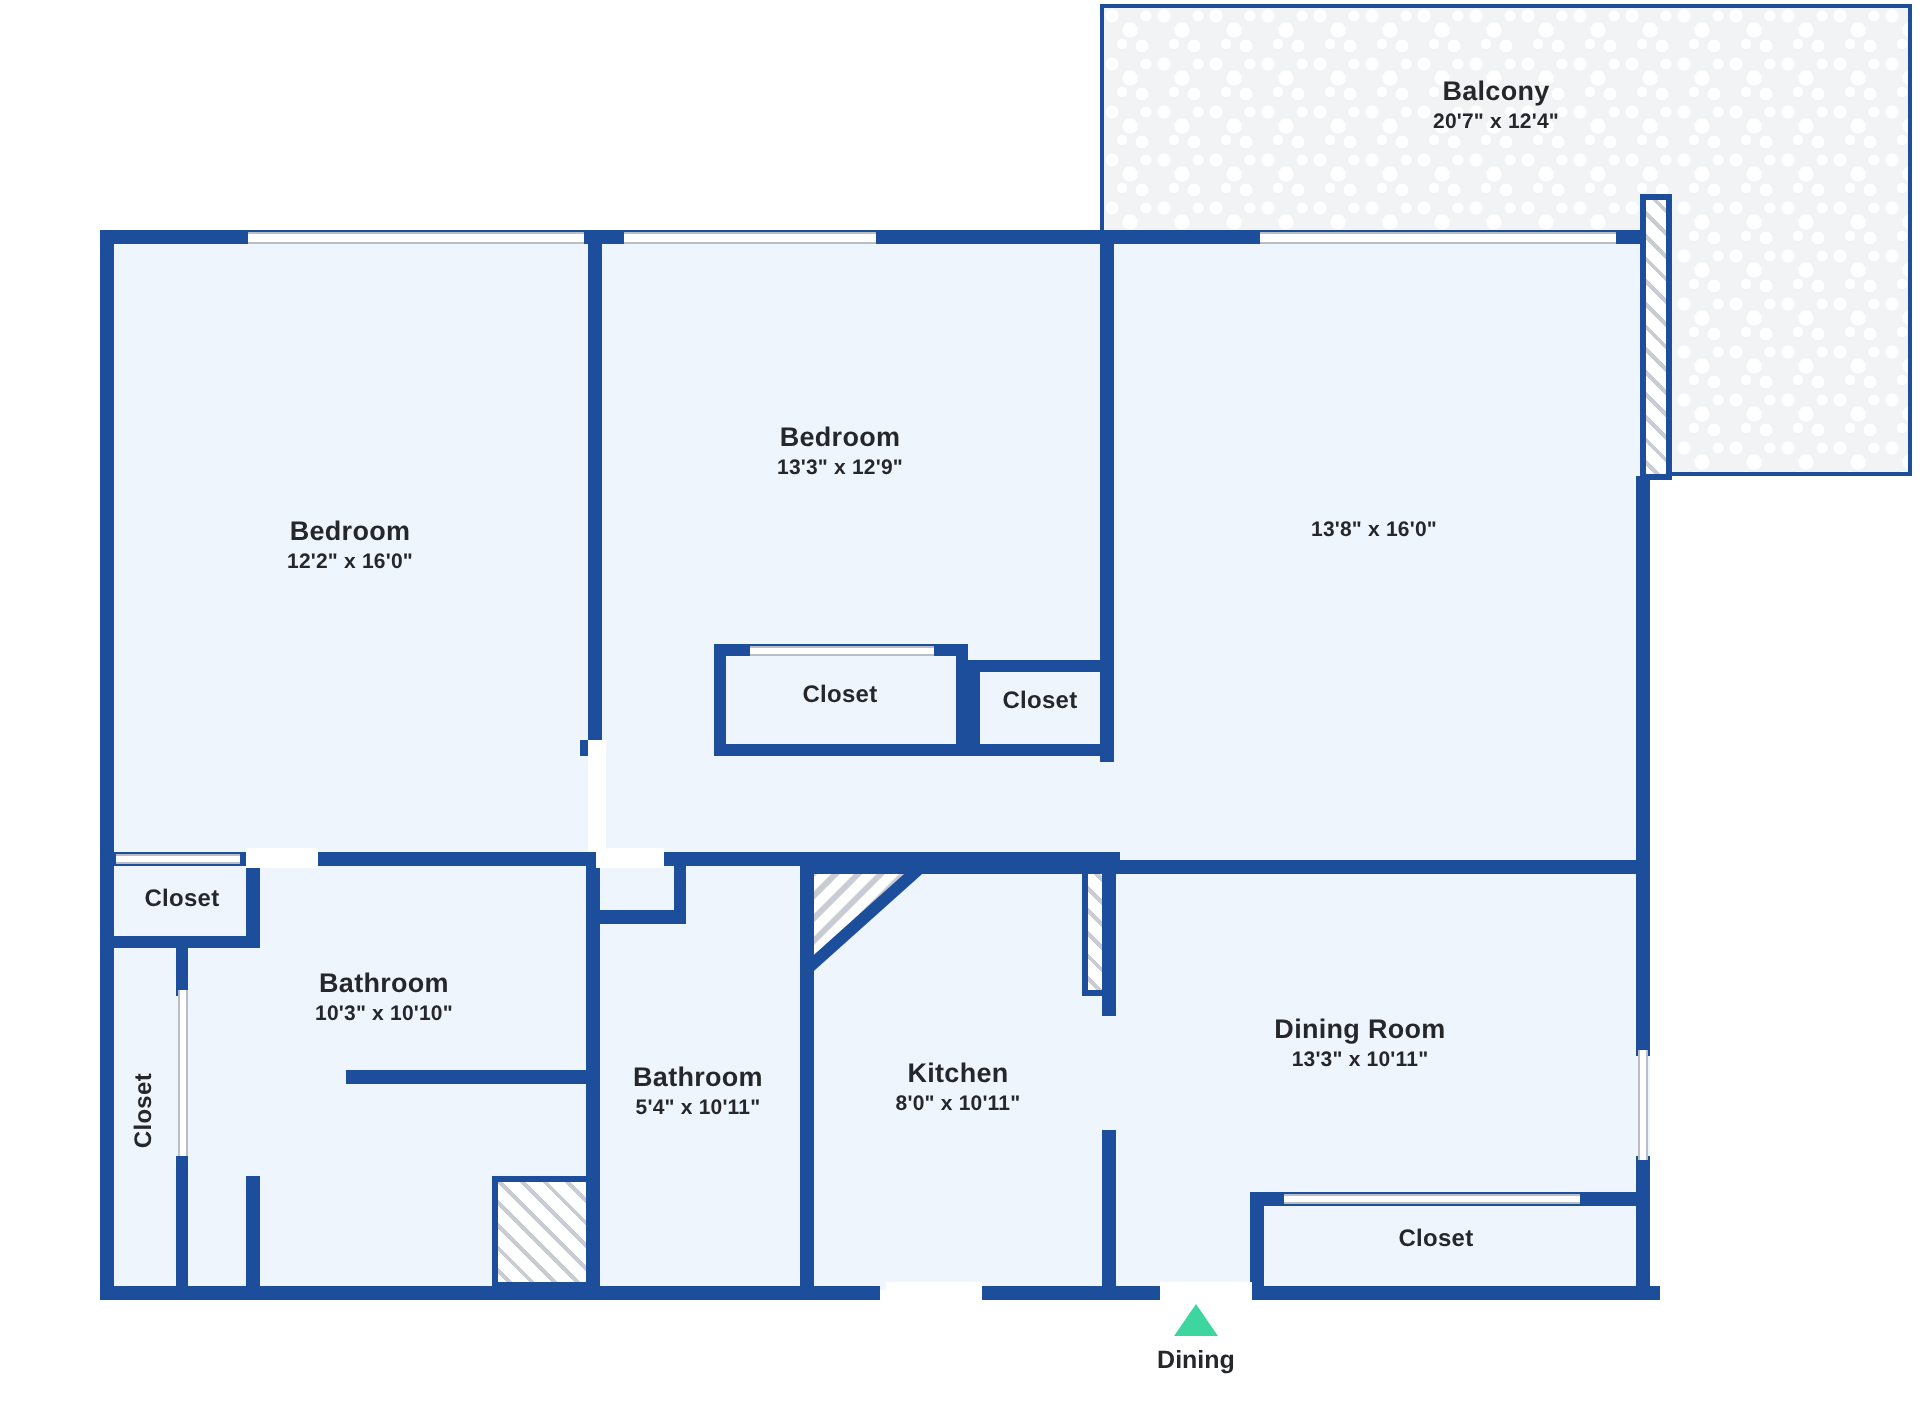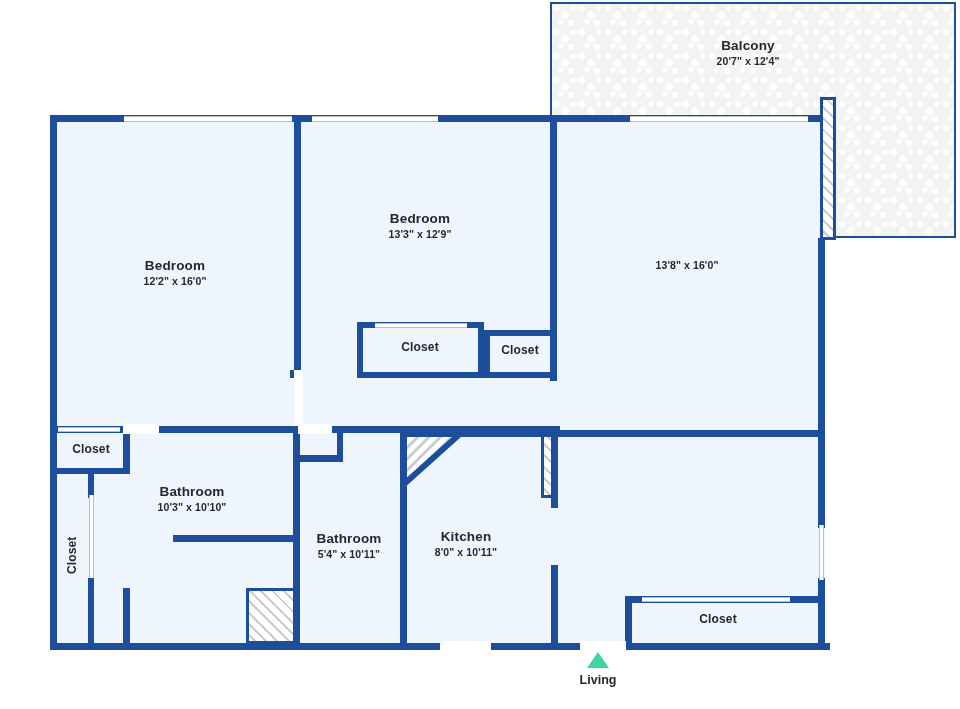--- a/index.html
+++ b/index.html
@@ -191,40 +191,44 @@
   <div class="label" style="left:92px;top:484px;width:200px;">
     <span class="nm">Bathroom</span>
     <span class="dm">10'3" x 10'10"</span>
   </div>
 
   <div class="label" style="left:249px;top:531px;width:200px;">
     <span class="nm">Bathroom</span>
     <span class="dm">5'4" x 10'11"</span>
   </div>
 
-  <div class="label" style="left:366px;top:529px;width:200px;">
+  <div class="label" style="left:379px;top:529px;width:200px;">
     <span class="nm">Kitchen</span>
     <span class="dm">8'0" x 10'11"</span>
   </div>
 
+  <div class="label" style="left:580px;top:507px;width:200px;">
+    <span class="nm">Dining Room</span>
+    <span class="dm">13'3" x 10'11"</span>
+  </div>
 
   <div class="label small" style="left:370px;top:340px;width:100px;">
     <span class="nm">Closet</span>
   </div>
   <div class="label small" style="left:470px;top:343px;width:100px;">
     <span class="nm">Closet</span>
   </div>
   <div class="label small" style="left:41px;top:442px;width:100px;">
     <span class="nm">Closet</span>
   </div>
   <div class="label small vert" style="left:22px;top:548px;width:100px;transform:rotate(-90deg);">
     <span class="nm">Closet</span>
   </div>
   <div class="label small" style="left:668px;top:612px;width:100px;">
     <span class="nm">Closet</span>
   </div>
 
   <div class="entry-wrap" style="left:548px;top:652px;width:100px;">
     <div class="tri"></div>
-    <div class="entry-txt">Living</div>
+    <div class="entry-txt">Dining</div>
   </div>
 
 </div>
 
 </body></html>

